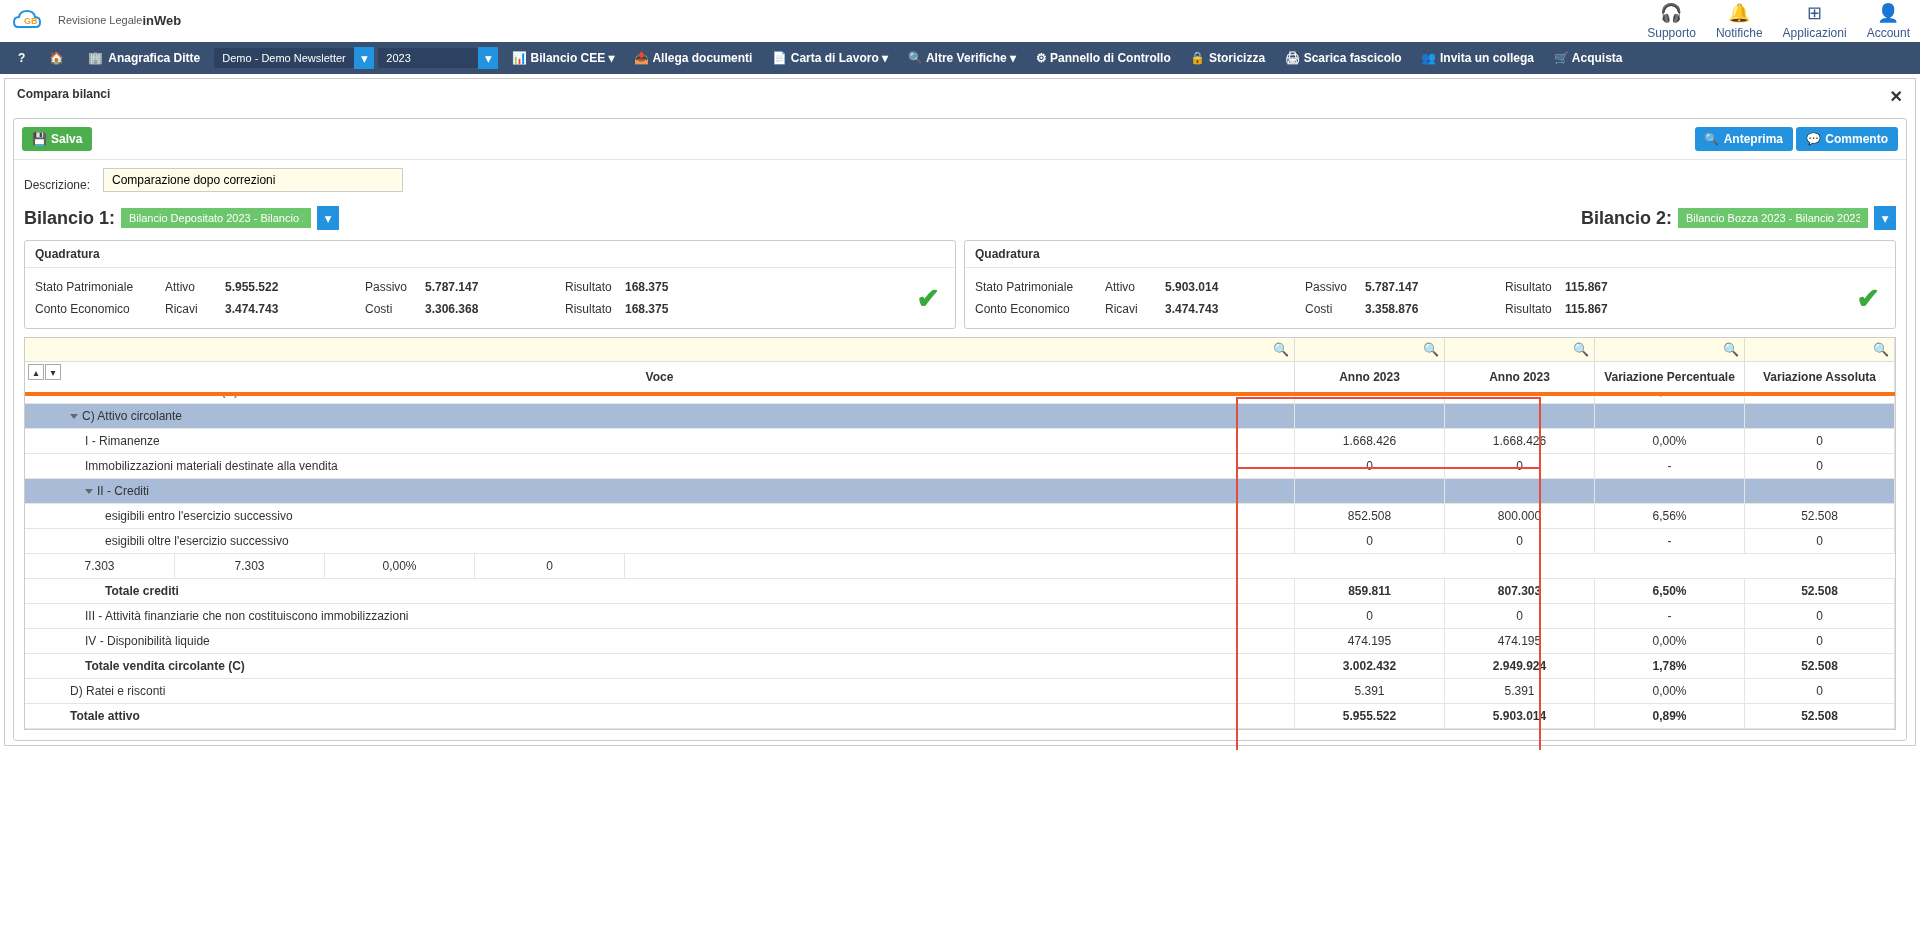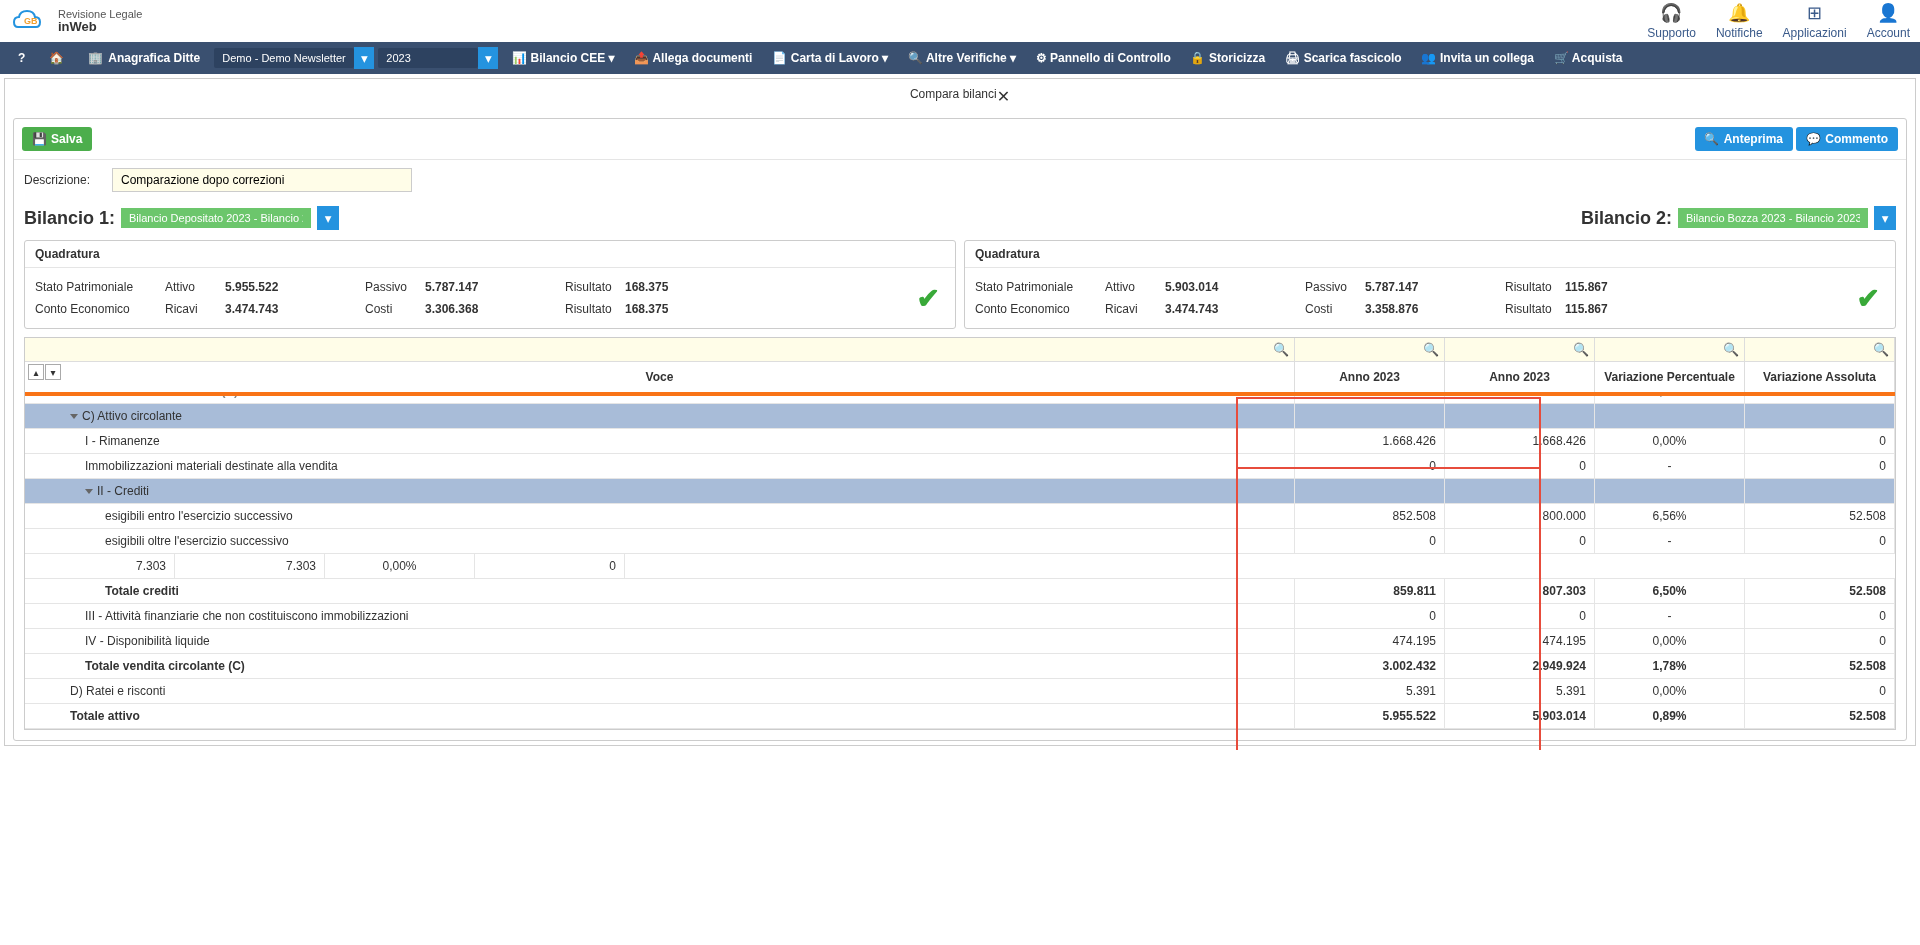--- a/index.html
+++ b/index.html
@@ -1,42 +1,42 @@
 <!DOCTYPE html>
 <html><head>
 <meta charset="utf-8">
 <style>
 * { box-sizing: border-box; margin: 0; padding: 0; font-family: Arial, sans-serif; }
 body { background: #fff; font-size: 12px; color: #333; }
 .top-header { background: #fff; height: 42px; display: flex; align-items: center; padding: 0 10px; justify-content: space-between; }
 .logo-area { display: flex; align-items: center; gap: 8px; }
 .logo-icon { width: 40px; height: 30px; display: flex; align-items: center; justify-content: center; }
-.logo-text { display: flex; flex-direction: column; line-height: 1.1; }
+.logo-text { display: flex; flex-direction: row; line-height: 1.1; }
 .logo-text-top { font-size: 11px; color: #555; }
 .logo-text-bottom { font-size: 13px; color: #333; font-weight: bold; }
 .header-right { display: flex; gap: 20px; }
 .header-icon-group { display: flex; flex-direction: column; align-items: center; gap: 2px; color: #3a5a8a; cursor: pointer; }
 .header-icon-group .icon { font-size: 18px; }
 .header-icon-group .label { font-size: 12px; }
 .nav-bar { background: #3a5070; height: 32px; display: flex; align-items: center; padding: 0 8px; gap: 4px; color: #fff; }
 .nav-item { display: flex; align-items: center; gap: 5px; padding: 4px 10px; font-size: 12px; font-weight: bold; cursor: pointer; white-space: nowrap; }
 .nav-select { background: #2d4260; border: none; color: #fff; padding: 4px 8px; font-size: 11px; width: 140px; border-radius: 2px; }
 .nav-select-btn { background: #2493df; color: #fff; border: none; width: 20px; height: 22px; cursor: pointer; display: flex; align-items: center; justify-content: center; }
 .nav-select-group { display: flex; align-items: center; }
 .year-select { width: 100px; }
 .nav-right { margin-left: auto; display: flex; gap: 4px; }
 .page-container { border: 1px solid #ccc; margin: 4px; background: #fff; }
-.page-title-bar { padding: 8px 12px; font-size: 12px; font-weight: normal; display: flex; justify-content: center; }
+.page-title-bar { padding: 8px 12px; font-size: 12px; font-weight: bold; display: flex; justify-content: space-between; }
 .close-x { font-size: 16px; cursor: pointer; }
 .inner-panel { border: 1px solid #ccc; margin: 4px 8px; border-radius: 3px; }
 .toolbar { padding: 8px; display: flex; justify-content: space-between; border-bottom: 1px solid #e5e5e5; }
 .btn { padding: 5px 10px; border-radius: 3px; border: none; font-size: 12px; font-weight: bold; cursor: pointer; display: inline-flex; align-items: center; gap: 4px; }
 .btn-green { background: #4cae4c; color: #fff; }
 .btn-blue { background: #2493df; color: #fff; }
-.desc-row { padding: 8px 10px; display: flex; align-items: center; gap: 22px; }
+.desc-row { padding: 8px 10px; display: flex; align-items: flex-end; gap: 13px; }
 .desc-input { background: #fffde8; border: 1px solid #ccc; padding: 4px 8px; width: 300px; font-size: 12px; }
 .bilancio-row { padding: 6px 10px 10px; display: flex; justify-content: space-between; }
 .bilancio-group { display: flex; align-items: center; gap: 6px; }
 .bilancio-label { font-weight: bold; font-size: 18px; }
 .bilancio-select { background: #6cc66c; color: #fff; border: none; padding: 4px 8px; font-size: 11px; width: 190px; }
 .bilancio-btn { background: #2493df; color: #fff; border: none; width: 22px; height: 24px; }
 .quad-container { display: flex; gap: 8px; padding: 0 10px 8px; }
 .quad-panel { flex: 1; border: 1px solid #ccc; border-radius: 3px; }
 .quad-header { padding: 6px 10px; font-weight: bold; font-size: 12px; border-bottom: 1px solid #e5e5e5; }
 .quad-body { padding: 8px 10px; position: relative; }
@@ -56,21 +56,21 @@
 .header-cell.voce { flex: 1; }
 .header-cell.col { width: 150px; }
 .expand-btns { position: absolute; display: flex; gap: 1px; padding: 3px; }
 .expand-btn { width: 16px; height: 16px; border: 1px solid #aaa; background: #fff; font-size: 10px; display: flex; align-items: center; justify-content: center; cursor: pointer; }
 .table-body { max-height: 340px; overflow-y: auto; position: relative; }
 .data-row { display: flex; border-bottom: 1px solid #e5e5e5; font-size: 12px; }
 .data-row.cut { background: #fff; color: #888; }
 .data-row.section { background: #a8bcd8; }
 .data-cell { border-right: 1px solid #e5e5e5; padding: 5px 8px; }
 .data-cell.voce { flex: 1; display: flex; align-items: center; }
-.data-cell.col { width: 150px; text-align: right; }
+.data-cell.col { width: 150px; text-align: center; }
 .data-cell.center { text-align: center; }
 .indent-1 { padding-left: 45px; }
 .indent-2 { padding-left: 60px; }
 .indent-3 { padding-left: 80px; }
 .tri { display: inline-block; width: 0; height: 0; border-left: 4px solid transparent; border-right: 4px solid transparent; border-top: 5px solid #666; margin-right: 4px; }
 .bold { font-weight: bold; }
 .highlight-box { position: absolute; border: 2px solid #e74c3c; pointer-events: none; }
 .highlight-1 { top: 318px; left: 1231px; width: 305px; height: 72px; }
 .highlight-2 { top: 388px; left: 1231px; width: 305px; height: 340px; }
 .search-icon { color: #888; font-size: 13px; }

